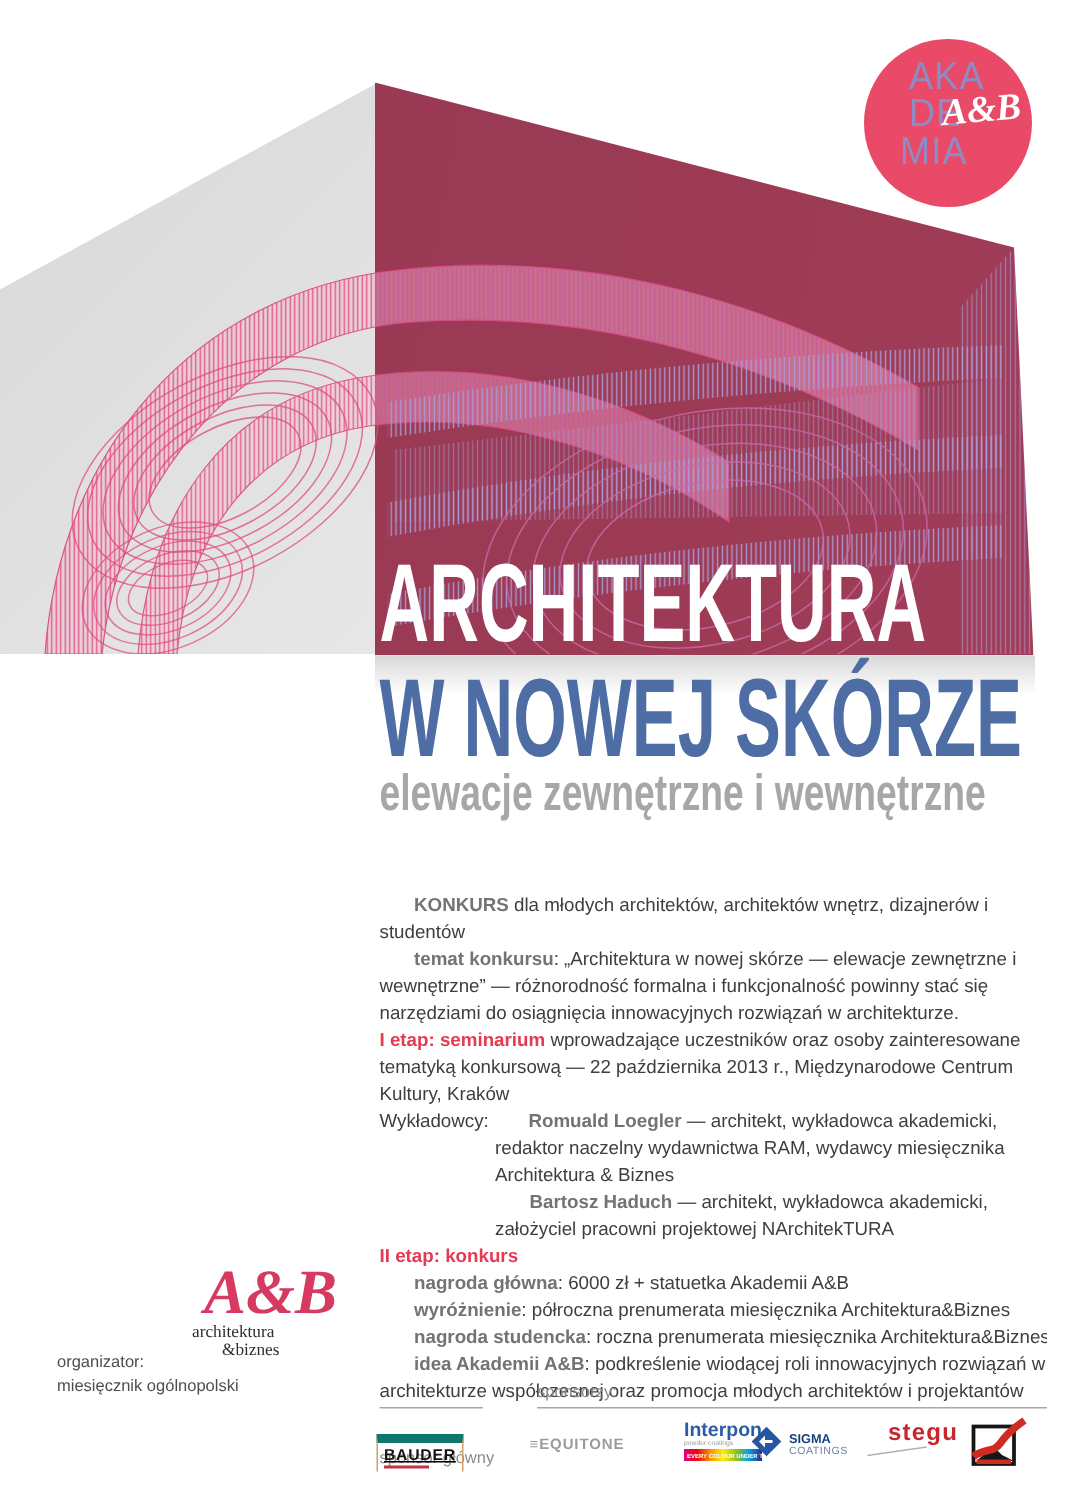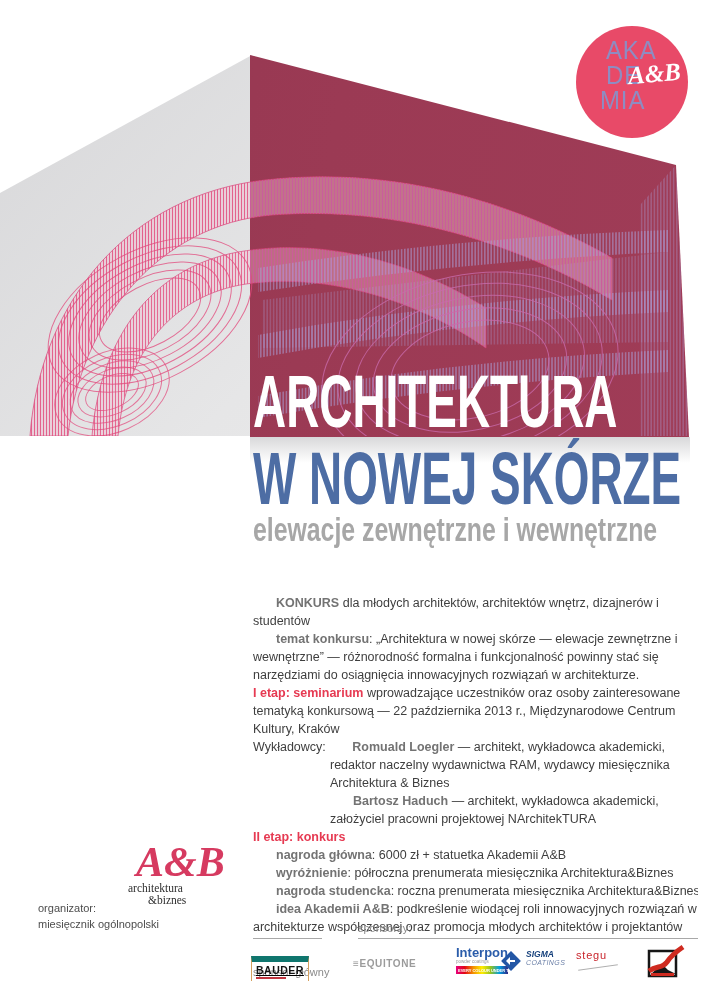--- a/index.html
+++ b/index.html
@@ -50,25 +50,25 @@
           border-right:1px solid #d4a05e;padding:2px 4px 2px;text-decoration:underline;}
   .bauder .nm{font-size:10.5px;font-weight:bold;letter-spacing:.5px;color:#141414;}
   .bauder .bar{width:30px;height:2px;background:#c03540;margin-top:1px;}
   .equ{left:353px;top:958px;font-size:10px;font-weight:bold;letter-spacing:.6px;color:#9b9b9b;}
   .inter{left:424px;top:947px;padding-left:32px;}
   .inter .nm{font-size:13px;font-weight:bold;color:#2a5caa;line-height:12px;}
   .inter .sb{font-size:4.5px;color:#999;line-height:6px;}
   .rain{width:52px;height:8px;margin-top:1px;display:flex;align-items:center;overflow:hidden;
         background:linear-gradient(90deg,#e6007e,#e30613,#f39200,#ffed00,#95c11f,#00a0e3,#312783);}
   .rain span{font-size:4px;color:#fff;white-space:nowrap;padding-left:2px;font-weight:bold;}
-  .sigma{left:500px;top:950px;display:flex;align-items:flex-start;gap:4px;font-style:italic;}
+  .sigma{left:500px;top:950px;display:flex;align-items:flex-end;gap:4px;}
   .sigma .nm{font-size:8.5px;font-weight:bold;color:#16417c;line-height:9px;}
   .sigma .sb{font-size:7px;color:#6c80a8;letter-spacing:.4px;line-height:8px;}
   .stegu{left:576px;top:948px;}
-  .stegu .nm{font-size:11px;font-weight:normal;color:#c9252c;letter-spacing:.8px;line-height:15px;}
+  .stegu .nm{font-size:16px;font-weight:bold;color:#c9252c;letter-spacing:.8px;line-height:15px;margin-left:16px;}
   .swoosh{width:40px;border-top:1.5px solid #b0b0b0;transform:rotate(-8deg);margin:4px 0 0 2px;}
 </style>
 </head>
 <body>
 
 <div class="poster">
 
   <div class="abs gray-plane"></div>
   <div class="abs maroon-plane"></div>
   <div class="abs fade-band"></div>

